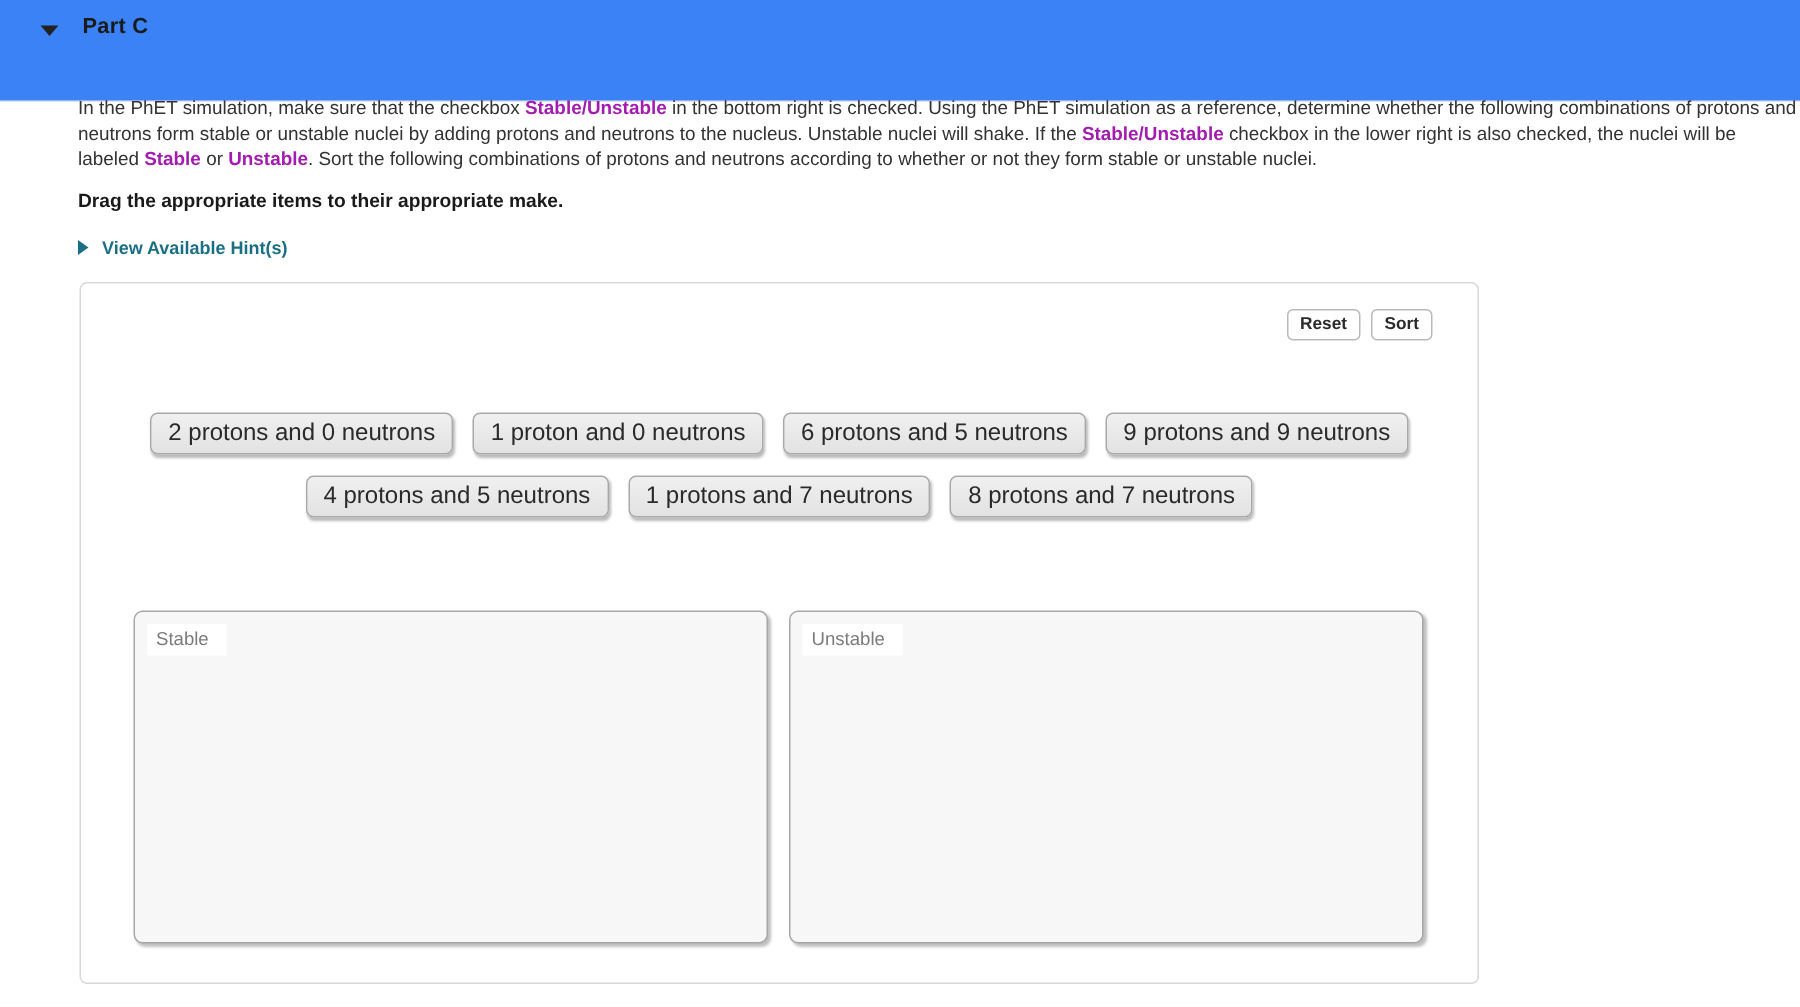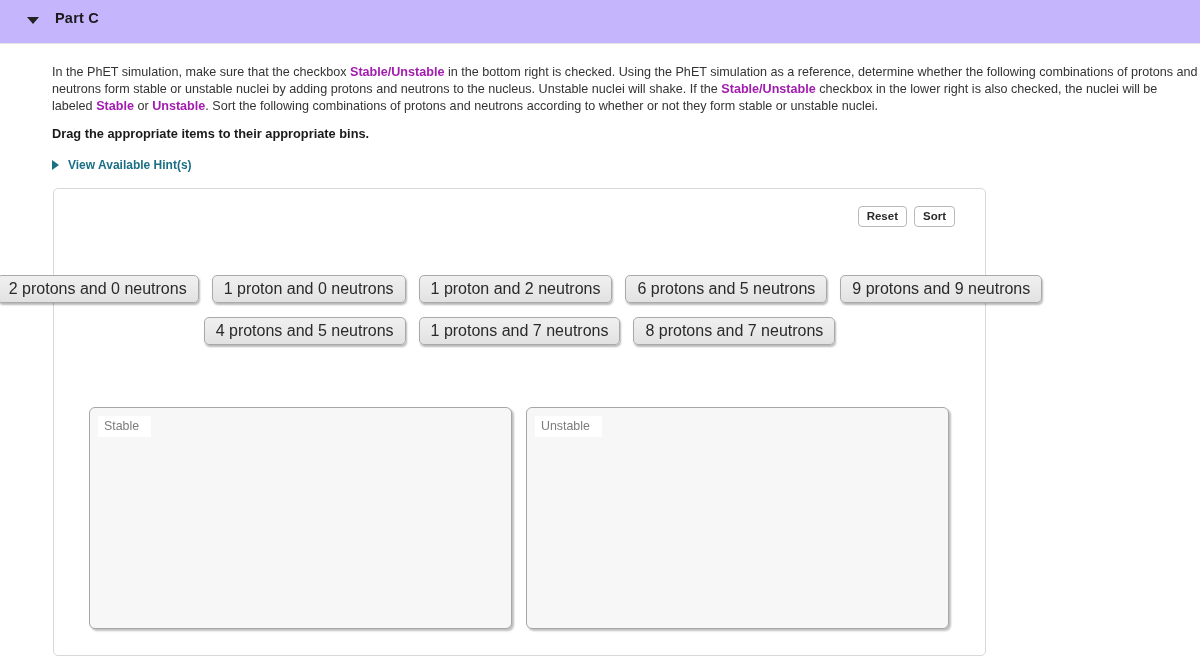--- a/index.html
+++ b/index.html
@@ -9,22 +9,22 @@
     background: #ffffff;
     font-family: "Liberation Sans", sans-serif;
     color: #222222;
     overflow: hidden;
   }
 
   
   .part-header {
     position: absolute;
     left: 0; top: 0;
-    width: 1200px; height: 44px;
-    background: #c4b5fd;
+    width: 1200px; height: 68px;
+    background: #3b82f6;
     border-bottom: 1px solid #e3e3e3;
   }
   .caret {
     position: absolute;
     left: 27px; top: 17px;
     width: 0; height: 0;
     border-left: 6px solid transparent;
     border-right: 6px solid transparent;
     border-top: 7px solid #222222;
   }
@@ -161,39 +161,38 @@
 </head>
 <body>
 
 <div class="part-header">
   <div class="caret"></div>
   <div class="part-title">Part C</div>
 </div>
 
 <div class="prompt"><span>In the PhET simulation, make sure that the checkbox </span><b>Stable/Unstable</b><span> in the bottom right is checked. Using the PhET simulation as a reference, determine whether the following combinations of protons and neutrons form stable or unstable nuclei by adding protons and neutrons to the nucleus. Unstable nuclei will shake. If the </span><b>Stable/Unstable</b><span> checkbox in the lower right is also checked, the nuclei will be labeled </span><b>Stable</b><span> or </span><b>Unstable</b><span>. Sort the following combinations of protons and neutrons according to whether or not they form stable or unstable nuclei.</span></div>
 
-<div class="drag-instruction">Drag the appropriate items to their appropriate bins.</div>
+<div class="drag-instruction">Drag the appropriate items to their appropriate make.</div>
 
 <div class="hint-row">
   <span class="hint-caret"></span>
   <span class="hint-label">View Available Hint(s)</span>
 </div>
 
 <div class="answer-panel">
 
   <div class="panel-tools">
     <button class="tool-btn">Reset</button>
     <button class="tool-btn">Sort</button>
   </div>
 
   <div class="tile-area">
     <div class="tile-row">
       <div class="tile">2 protons and 0 neutrons</div>
       <div class="tile">1 proton and 0 neutrons</div>
-      <div class="tile">1 proton and 2 neutrons</div>
       <div class="tile">6 protons and 5 neutrons</div>
       <div class="tile">9 protons and 9 neutrons</div>
     </div>
     <div class="tile-row">
       <div class="tile">4 protons and 5 neutrons</div>
       <div class="tile">1 protons and 7 neutrons</div>
       <div class="tile">8 protons and 7 neutrons</div>
     </div>
   </div>
 

